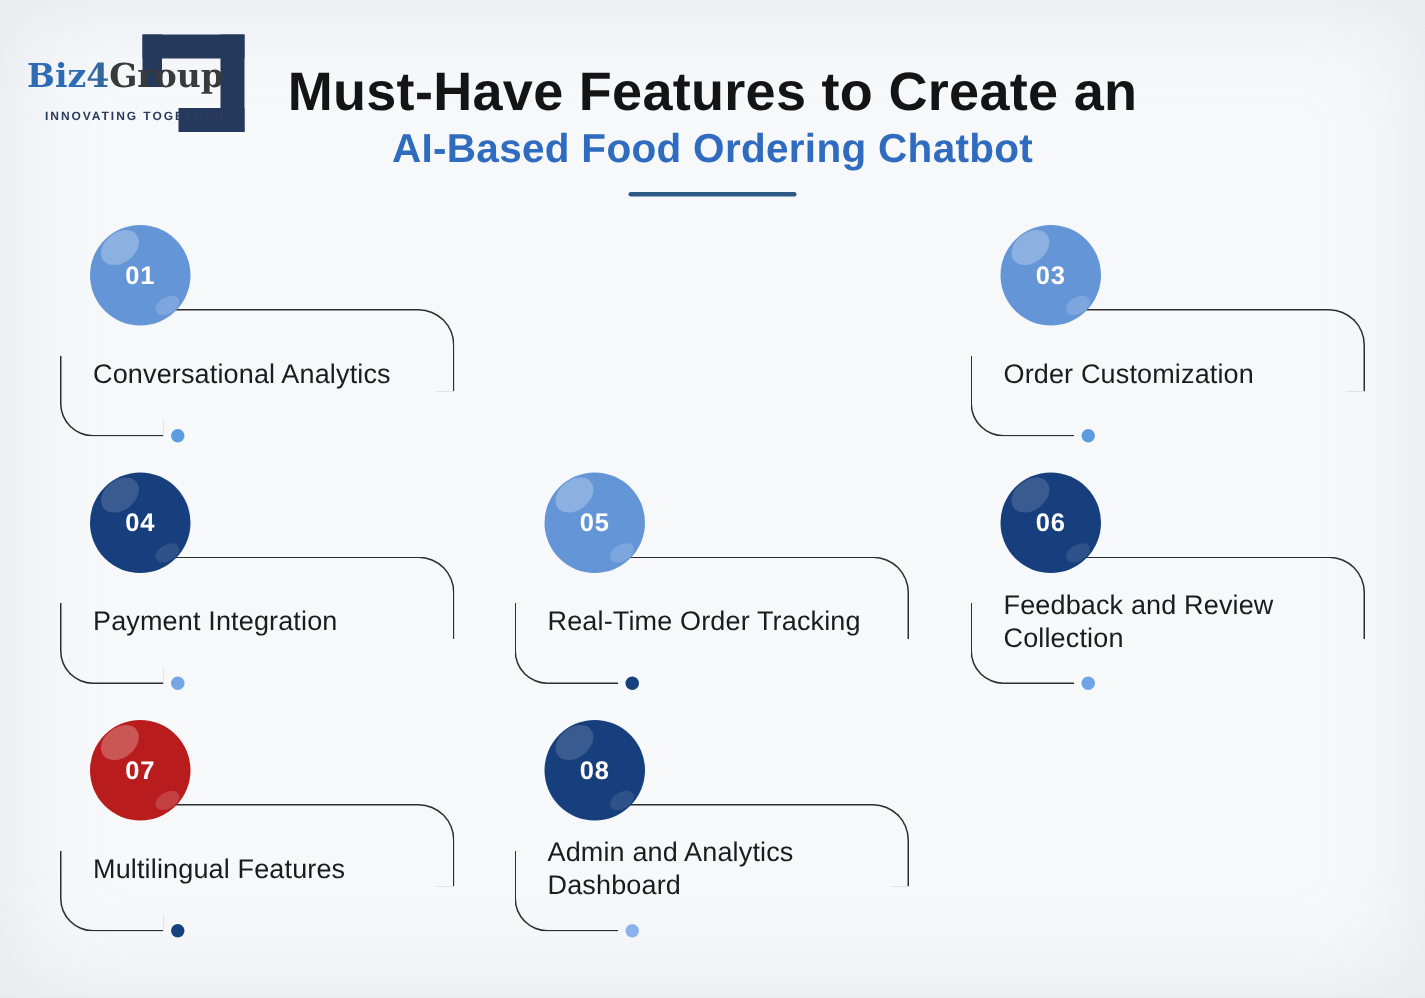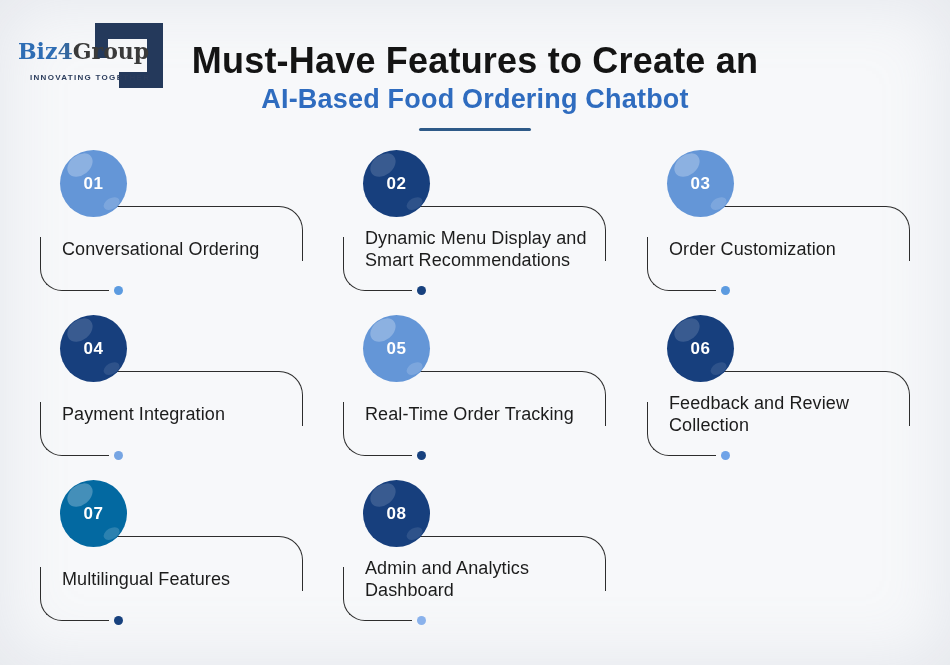--- a/index.html
+++ b/index.html
@@ -99,32 +99,23 @@
     <div class="title-underline" style="background: rgb(46, 90, 136);"></div>
   </div>
 
   <div class="feature pos-c1 pos-r1">
     <div class="arm-top"></div>
     <div class="arm-bottom"></div>
     <div class="dot" style="background: rgb(92, 155, 224);"></div>
     <div class="circle light" style="background: rgb(100, 150, 215);">
       <span>01</span>
     </div>
-    <div class="feature-label">Conversational Ordering</div>
+    <div class="feature-label">Conversational Analytics</div>
   </div>
 
-  <div class="feature pos-c2 pos-r1">
-    <div class="arm-top"></div>
-    <div class="arm-bottom"></div>
-    <div class="dot" style="background: rgb(23, 65, 126);"></div>
-    <div class="circle dark" style="background: rgb(23, 63, 125);">
-      <span>02</span>
-    </div>
-    <div class="feature-label">Dynamic Menu Display and Smart Recommendations</div>
-  </div>
 
   <div class="feature pos-c3 pos-r1">
     <div class="arm-top"></div>
     <div class="arm-bottom"></div>
     <div class="dot" style="background: rgb(92, 155, 224);"></div>
     <div class="circle light" style="background: rgb(100, 150, 215);">
       <span>03</span>
     </div>
     <div class="feature-label">Order Customization</div>
   </div>
@@ -156,21 +147,21 @@
     <div class="circle dark" style="background: rgb(23, 63, 125);">
       <span>06</span>
     </div>
     <div class="feature-label">Feedback and Review Collection</div>
   </div>
 
   <div class="feature pos-c1 pos-r3">
     <div class="arm-top"></div>
     <div class="arm-bottom"></div>
     <div class="dot" style="background: rgb(23, 65, 126);"></div>
-    <div class="circle light" style="background: #0369a1;">
+    <div class="circle light" style="background: #b91c1c;">
       <span>07</span>
     </div>
     <div class="feature-label">Multilingual Features</div>
   </div>
 
   <div class="feature pos-c2 pos-r3">
     <div class="arm-top"></div>
     <div class="arm-bottom"></div>
     <div class="dot" style="background: rgb(138, 178, 236);"></div>
     <div class="circle dark" style="background: rgb(23, 63, 125);">

